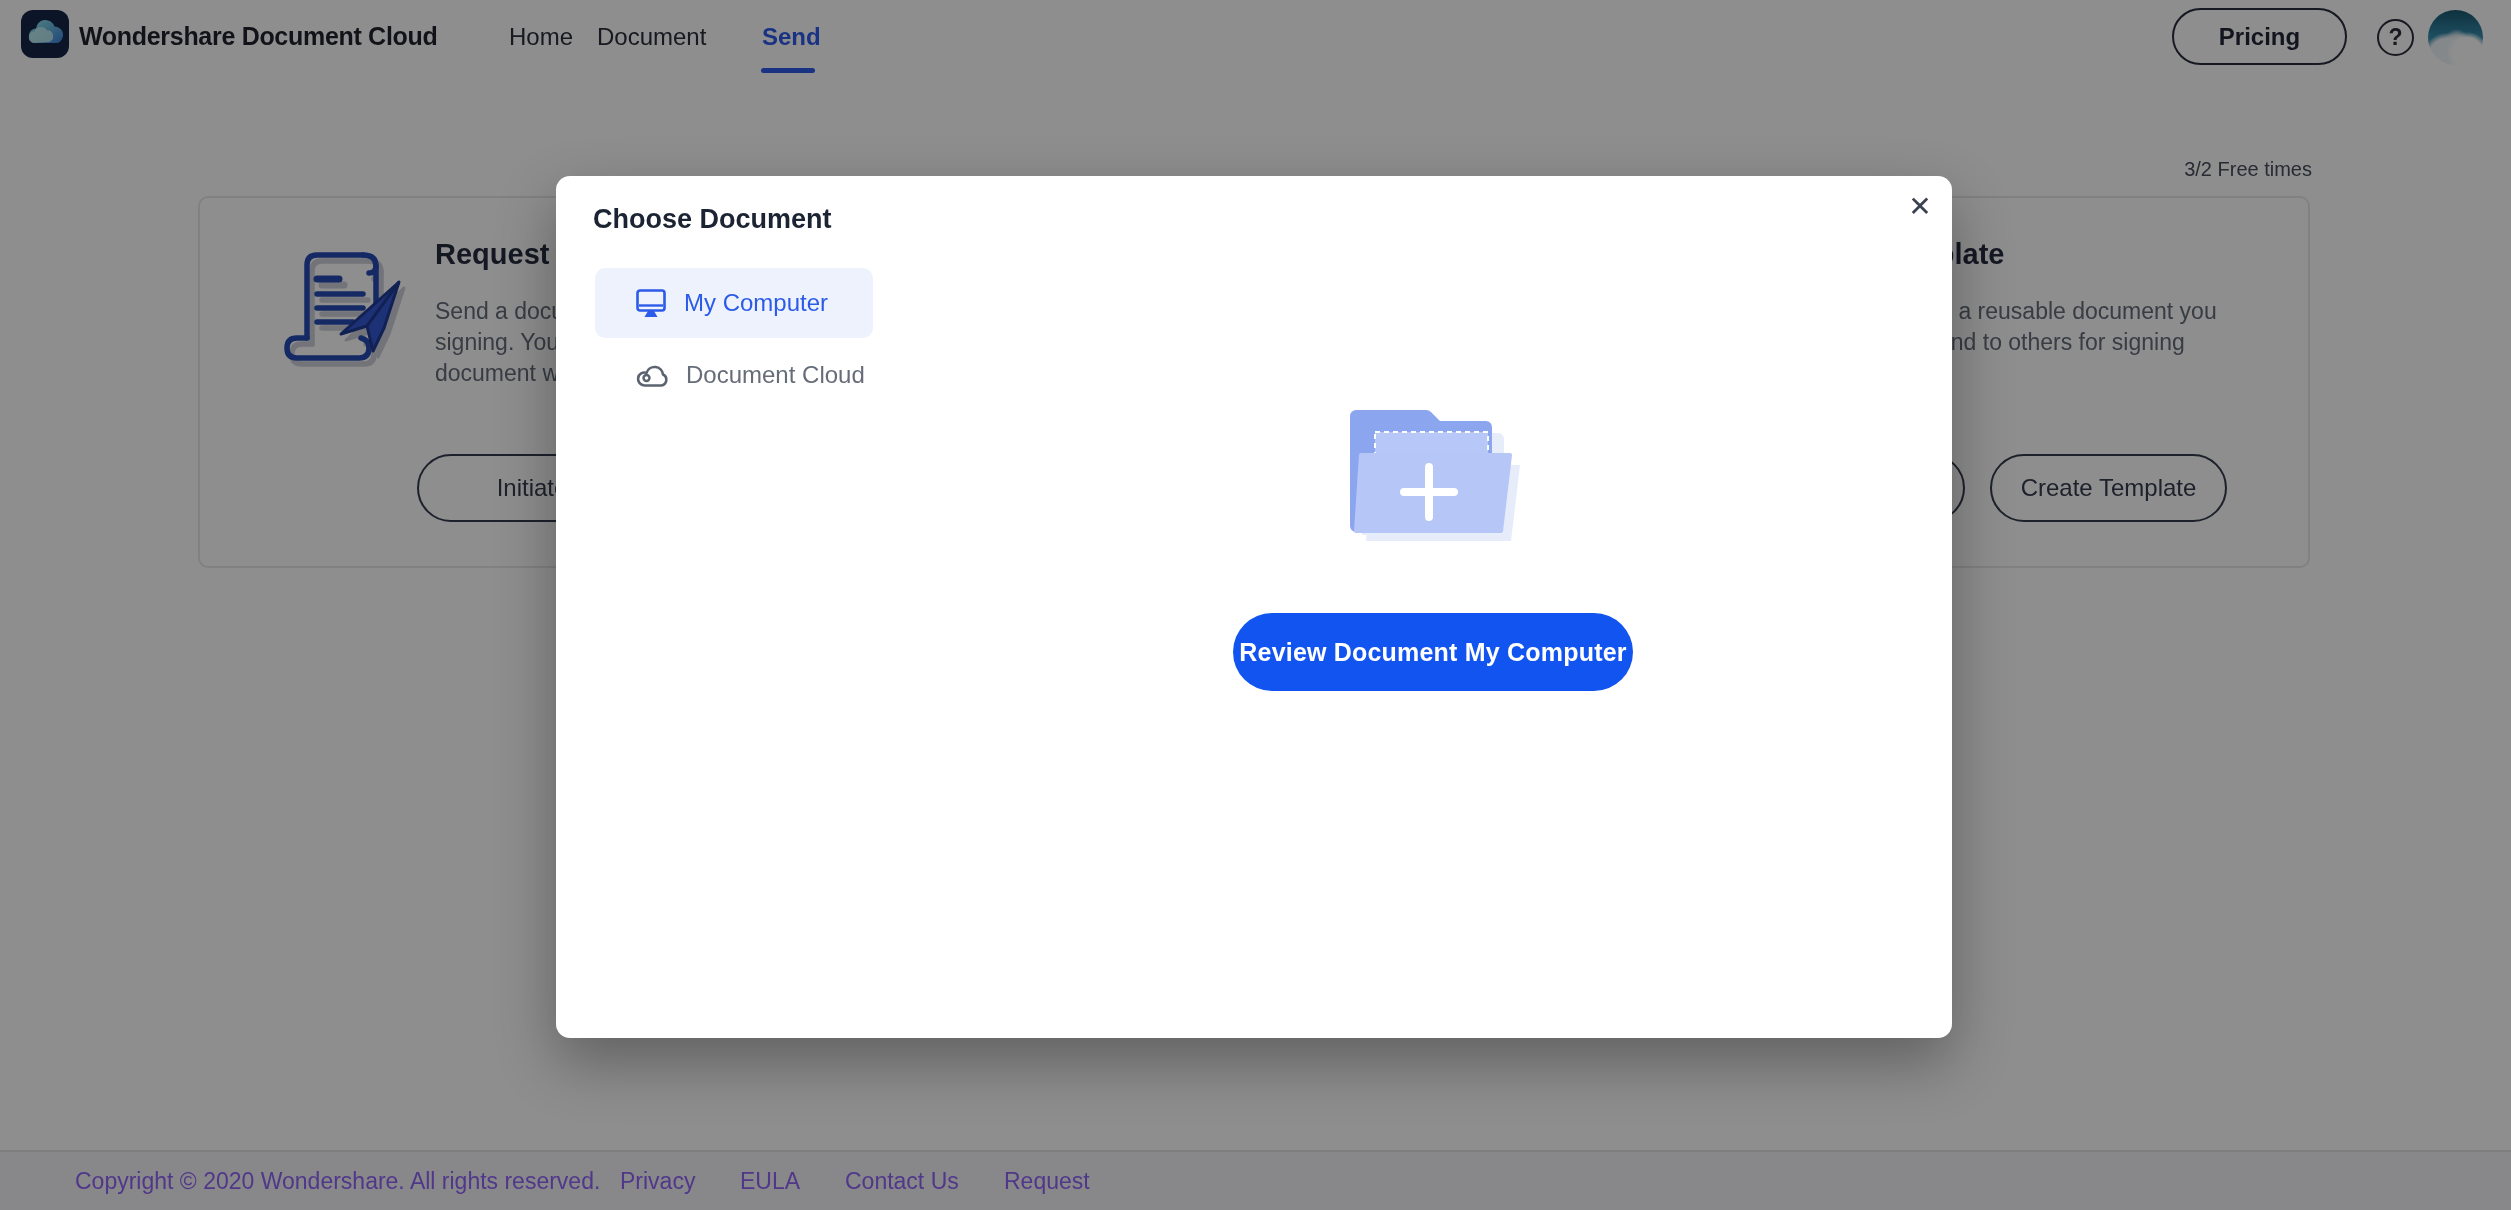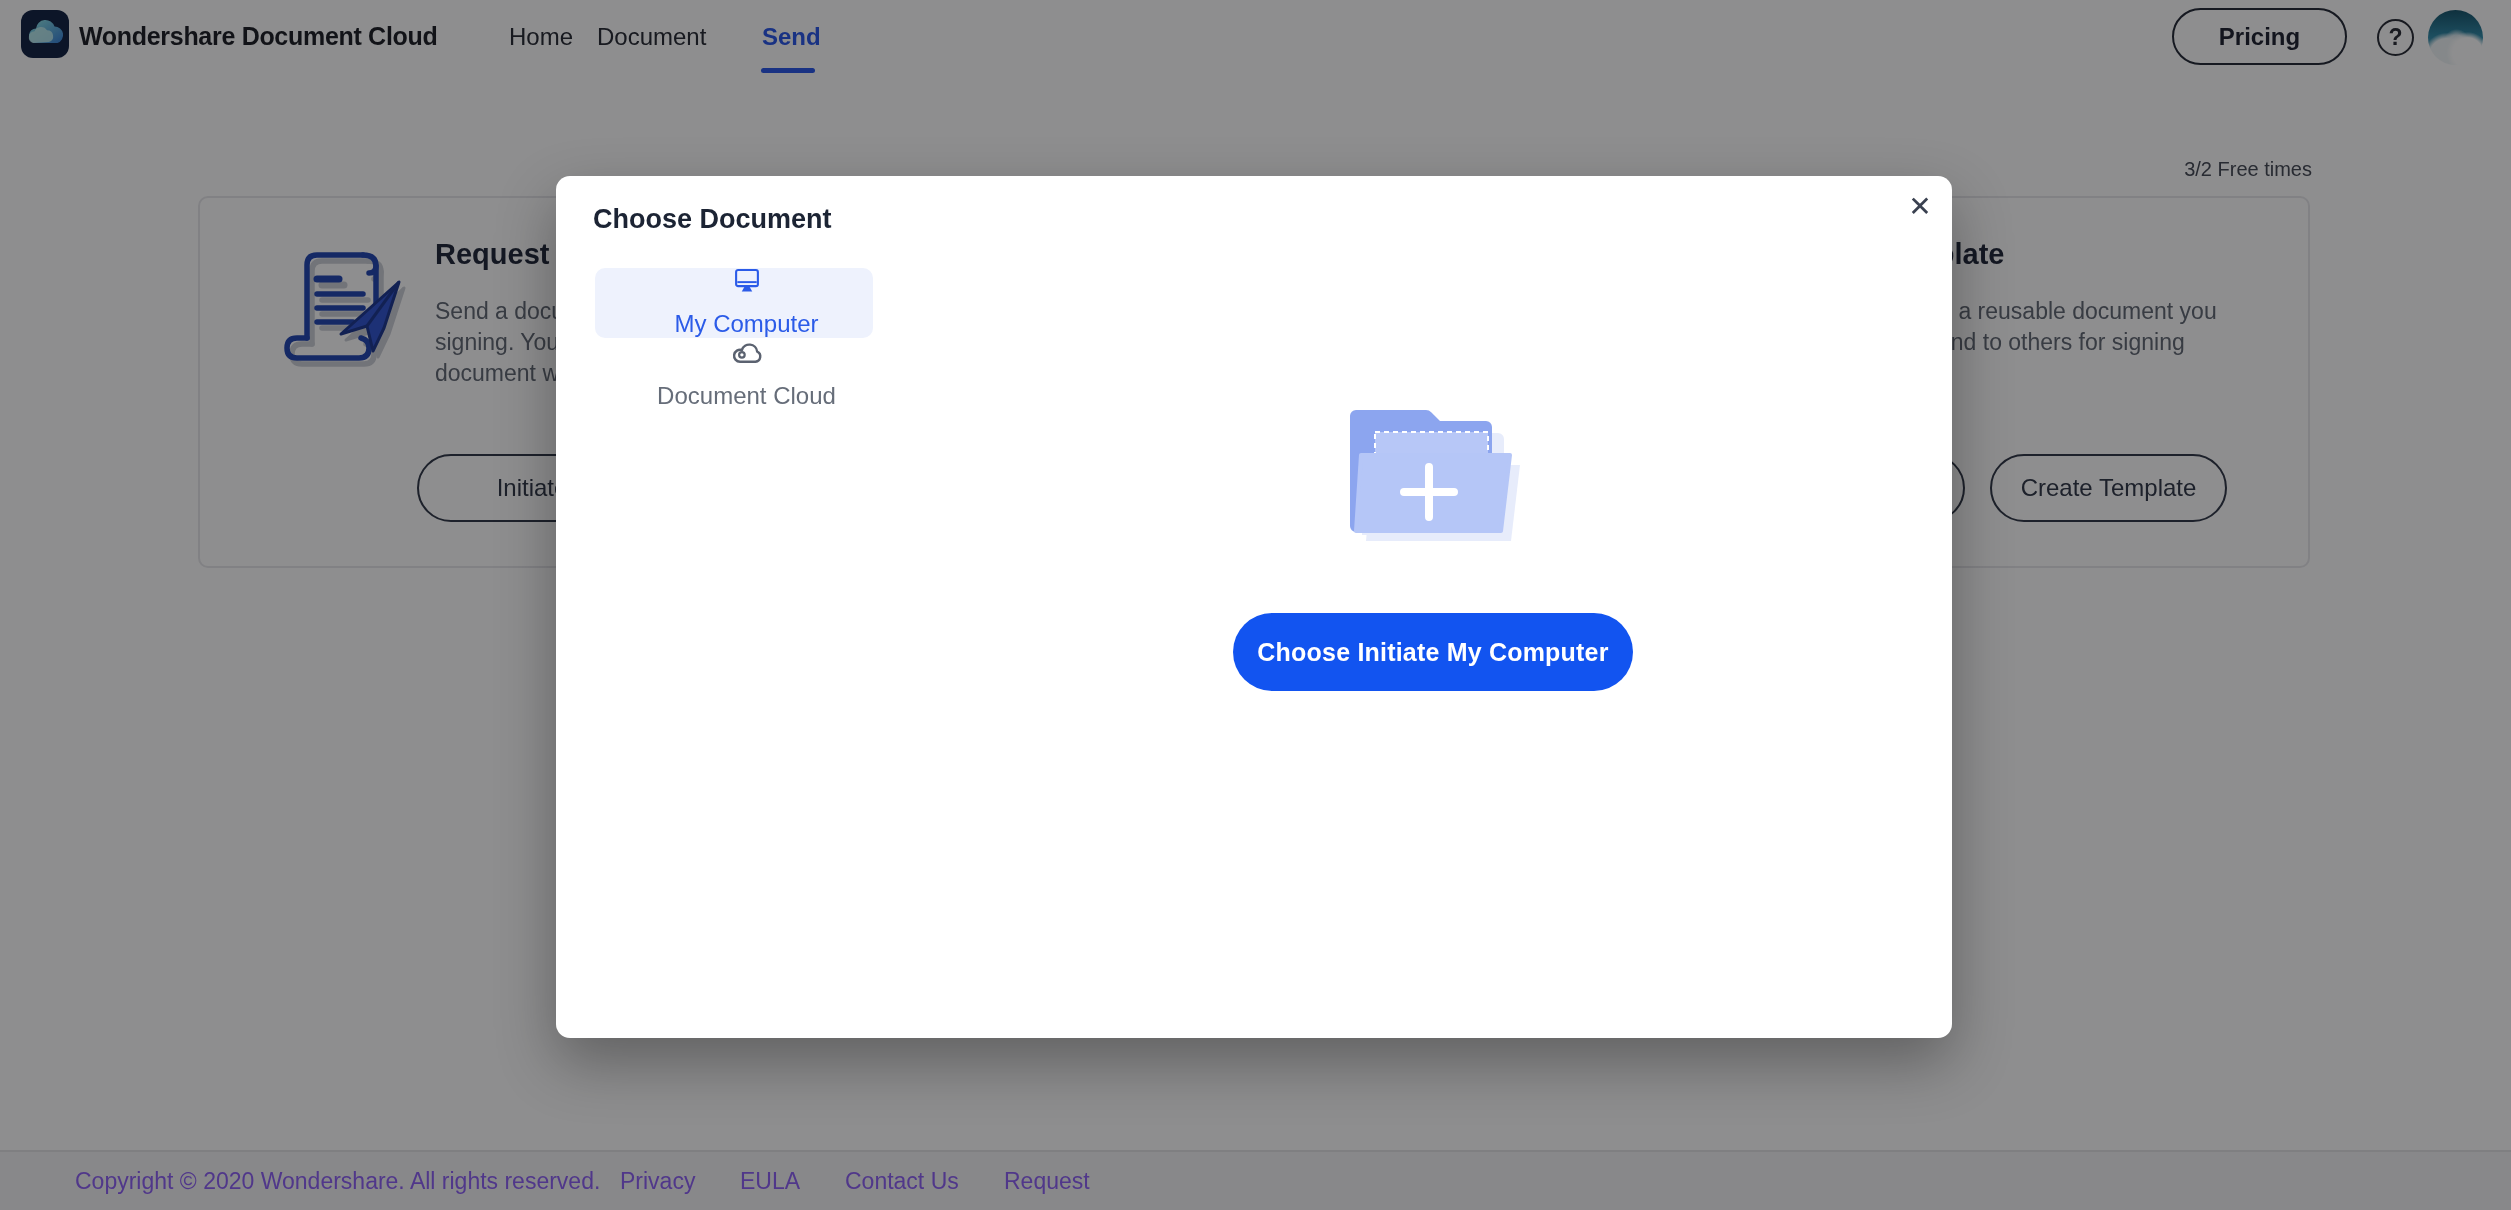--- a/index.html
+++ b/index.html
@@ -45,21 +45,21 @@
   
   .overlay{position:absolute;left:0;top:0;width:2511px;height:1210px;background:rgba(15,15,16,0.47);z-index:5;}
 
   
   .modal{position:absolute;left:556px;top:176px;width:1396px;height:862px;background:#fff;border-radius:14px;
     box-shadow:0 24px 60px rgba(0,0,0,0.32);z-index:10;}
   .modal-title{position:absolute;left:37px;top:28px;font-size:27px;font-weight:bold;color:#1c2434;}
   .modal-close{position:absolute;left:1342px;top:8px;width:44px;height:44px;display:flex;align-items:center;justify-content:center;
     font-size:28px;color:#3a4150;cursor:pointer;background:none;border:none;font-family:"Liberation Sans",sans-serif;}
   .source-item{position:absolute;left:39px;width:278px;height:70px;border-radius:10px;display:flex;align-items:center;
-    padding-left:25px;gap:17px;font-size:24px;cursor:pointer;box-sizing:border-box;flex-direction:column;}
+    padding-left:40px;gap:17px;font-size:24px;cursor:pointer;box-sizing:border-box;}
   .source-item.selected{background:#EEF2FD;color:#2B5BE8;}
   .source-item.unselected{color:#666d79;}
   .folder-illo{position:absolute;left:772px;top:212px;cursor:pointer;}
   .primary-btn{position:absolute;left:677px;top:437px;width:400px;height:78px;border:none;border-radius:39px;background:#1254F0;
     color:#fff;font-size:25px;font-weight:bold;cursor:pointer;font-family:"Liberation Sans",sans-serif;letter-spacing:0.2px;}
   .cancel-btn{position:absolute;left:1124px;top:745px;width:235px;height:68px;border:2px solid #3a4256;border-radius:34px;background:#fff;
     color:#3a4459;font-size:24px;cursor:pointer;box-sizing:border-box;font-family:"Liberation Sans",sans-serif;}
 </style>
 </head>
 <body>
@@ -163,14 +163,14 @@
       <path d="M22,28 a6,6 0 0 1 6,-6 h70 a7,7 0 0 1 5.2,2.3 L112,33 h46 a6,6 0 0 1 6,6 v99 a6,6 0 0 1 -6,6 H28 a6,6 0 0 1 -6,-6 Z" fill="#8CA5EF"></path>
 
       <rect x="47" y="44" width="113" height="48" fill="#B7C7F7" stroke="#ffffff" stroke-width="2" stroke-dasharray="5 4"></rect>
 
       <path d="M33,67 L182,67 L173,143 L28,143 Z" fill="#B5C6F7" stroke="#B5C6F7" stroke-width="4" stroke-linejoin="round"></path>
 
       <path d="M101,79 v50 M76,104 h50" stroke="#ffffff" stroke-width="8" stroke-linecap="round" fill="none"></path>
     </svg>
   </div>
 
-  <button class="primary-btn">Choose Initiate My Computer</button>
+  <button class="primary-btn">Review Document My Computer</button>
 </div>
 
 </body></html>

